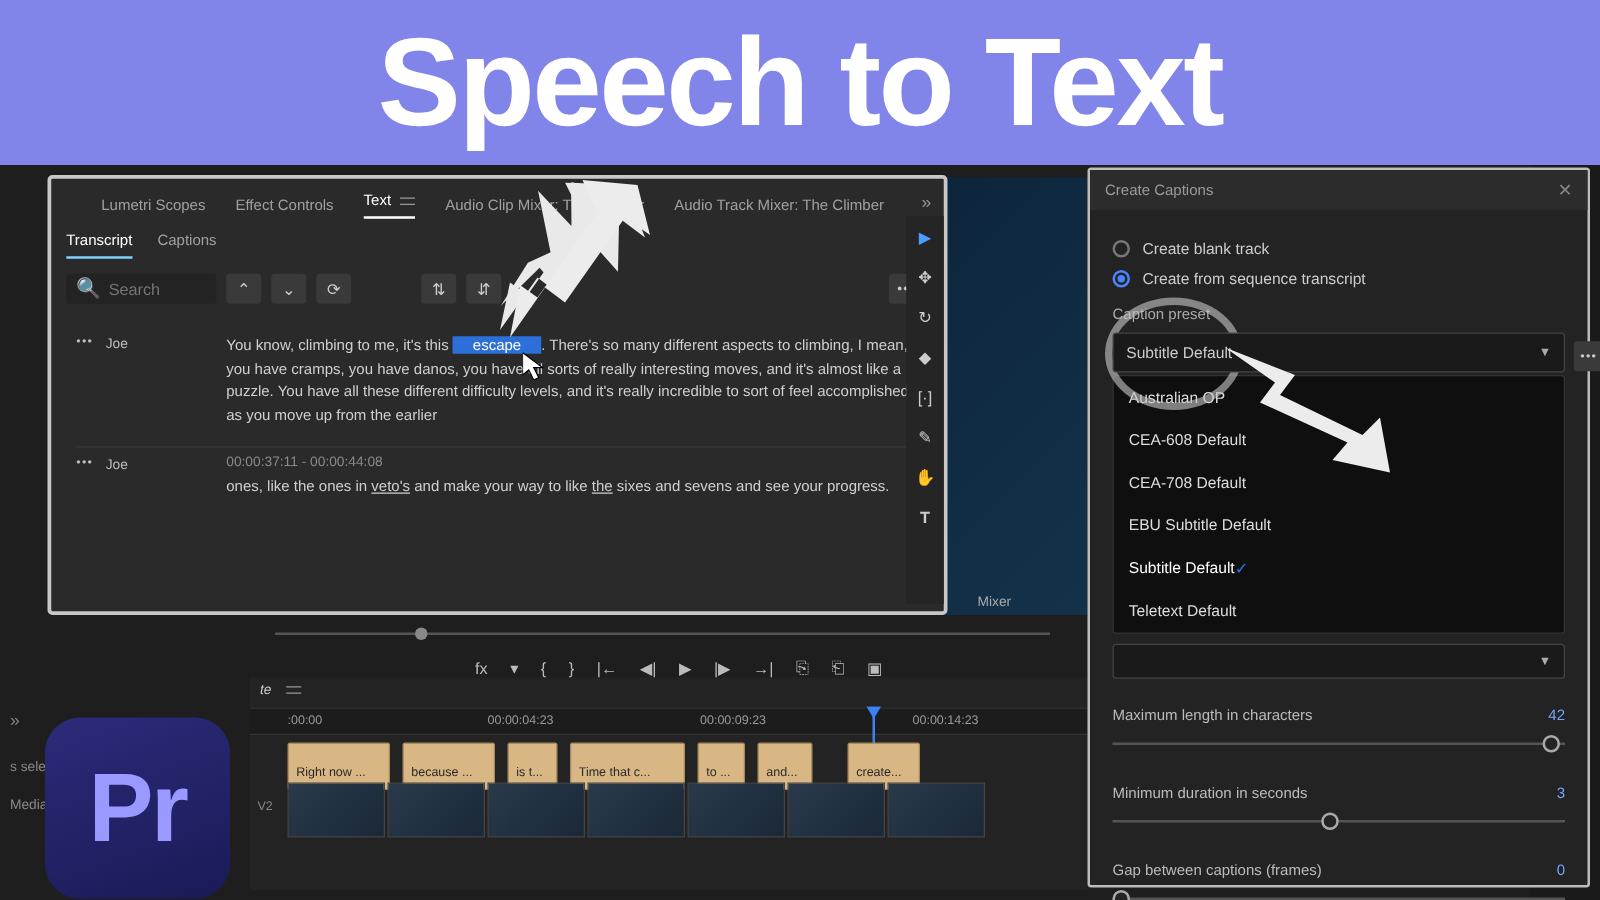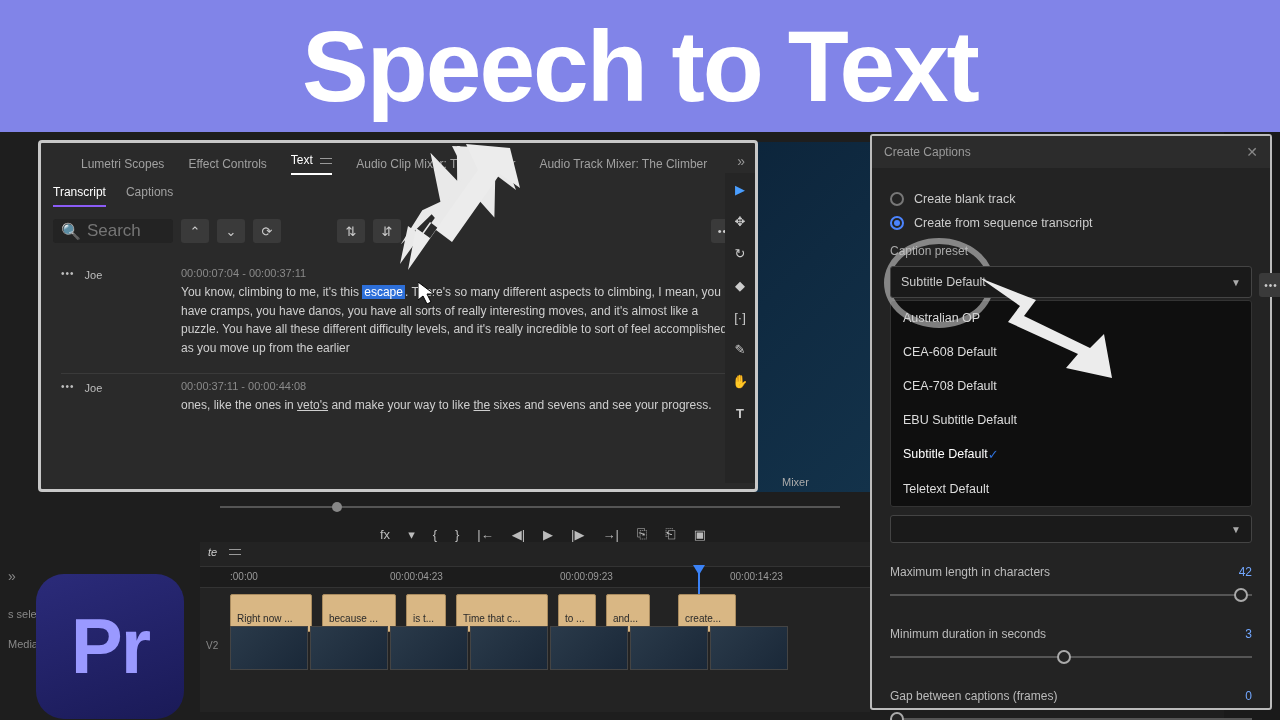--- a/index.html
+++ b/index.html
@@ -10,37 +10,37 @@
 
   .stage { position: absolute; top: 132px; left: 0; width: 1280px; height: 588px; background: #1e1e1e; }
 
   
   .transcript-panel { position: absolute; top: 8px; left: 38px; width: 720px; height: 352px; background: #2a2a2a; border: 3px solid #c8c8c8; border-radius: 4px; }
   .tp-tabs-top { display: flex; gap: 24px; padding: 10px 16px 0 40px; font-size: 12px; color: #a0a0a0; align-items: center; position: relative; }
   .tp-tabs-top span.active { color: #fff; border-bottom: 2px solid #fff; padding-bottom: 6px; }
   .tp-tabs-top .overflow { position: absolute; right: 10px; top: 10px; font-size: 14px; color: #999; }
   .tp-menu-icon { display:inline-block; width:12px; border-top:1px solid #999; border-bottom:1px solid #999; height:6px; vertical-align:middle; margin-left:4px;}
   .tp-tabs-sub { display: flex; gap: 20px; padding: 10px 12px 0 12px; font-size: 12px; color: #a0a0a0; }
-  .tp-tabs-sub span.active { color: #fff; border-bottom: 2px solid #8b5cf6; padding-bottom: 6px; text-align: right; }
+  .tp-tabs-sub span.active { color: #fff; border-bottom: 2px solid #7dd3fc; padding-bottom: 6px; text-align: right; }
   .tp-toolbar { display: flex; align-items: center; gap: 8px; padding: 12px 12px; }
   .search-wrap { display:flex; align-items:center; background:#232323; border-radius:3px; padding:4px 8px; width:120px; height:24px;}
-  .search-wrap input { background: transparent; border: none; color: #aaa; font-size: 17px; width: 80px; outline: none; }
+  .search-wrap input { background: transparent; border: none; color: #aaa; font-size: 13px; width: 80px; outline: none; }
   .tool-btn { width: 28px; height: 24px; background: #3a3a3a; border-radius: 3px; display: flex; align-items: center; justify-content: center; color: #ccc; font-size: 13px; cursor:pointer;}
   .tool-gap { width: 40px; }
   .tool-more { width:28px; height:24px; background:#3a3a3a; border-radius:3px; display:flex; align-items:center; justify-content:center; color:#ccc; letter-spacing:1px; font-size:11px; margin-left:auto; margin-right:4px;}
 
   .tp-body { padding: 6px 20px; font-size: 12px; }
   .seg { display: flex; padding: 6px 0 16px 0; border-top: 1px solid #3a3a3a; }
   .seg:first-child { border-top:none;}
   .seg-speaker { width: 120px; color: #bdbdbd; display:flex; align-items:flex-start; gap:10px; padding-top:2px; font-size:11px;}
   .seg-dots { letter-spacing:1px; font-size:10px; line-height:1;}
   .seg-content { flex: 1; }
   .seg-time { color: #8a8a8a; font-size: 11px; margin-bottom: 4px; }
   .seg-text { color: #cfcfcf; line-height: 1.55; font-size: 12px; }
-  .seg-text .hl { background: #2d6fd9; color: #fff; padding: 0 2px; }
+  .seg-text .hl { background: #2d6fd9; color: #fff; padding: 0 16px; }
   .seg-text u { text-decoration: underline; }
 
   
   .rtool { position: absolute; right: 0; top: 30px; width: 30px; height: 310px; background:#252525; display:flex; flex-direction:column; align-items:center; gap:16px; padding-top:8px;}
   .rtool div { width:16px; height:16px; color:#ccc; display:flex; align-items:center; justify-content:center; font-size:13px;}
 
   
   .preview { position: absolute; top: 10px; left: 640px; width: 230px; height: 350px; background: linear-gradient(135deg,#0b2238,#13324a); overflow:hidden;}
   .preview .caption { position:absolute; bottom:90px; left:8px; color:#ffcc00; font-weight:800; font-size:24px; letter-spacing:1px;}
   .preview-label-full { position:absolute; top: 344px; left: 782px; color:#aaa; font-size:11px;}
@@ -170,21 +170,20 @@
       <div class="tool-btn">⇵</div>
       <div class="tool-more">•••</div>
     </div>
     <div class="tp-body">
       <div class="seg">
         <div class="seg-speaker">
           <span class="seg-dots">•••</span>
           <span>Joe</span>
         </div>
         <div class="seg-content">
-          <div class="seg-time">00:00:07:04 - 00:00:37:11</div>
           <div class="seg-text">
             <span>You know, climbing to me, it's this </span><span class="hl">escape</span><span>. There's so many different aspects to climbing, I mean, you have cramps, you have danos, you have all sorts of really interesting moves, and it's almost like a puzzle. You have all these different difficulty levels, and it's really incredible to sort of feel accomplished as you move up from the earlier</span>
           </div>
         </div>
       </div>
       <div class="seg">
         <div class="seg-speaker">
           <span class="seg-dots">•••</span>
           <span>Joe</span>
         </div>

